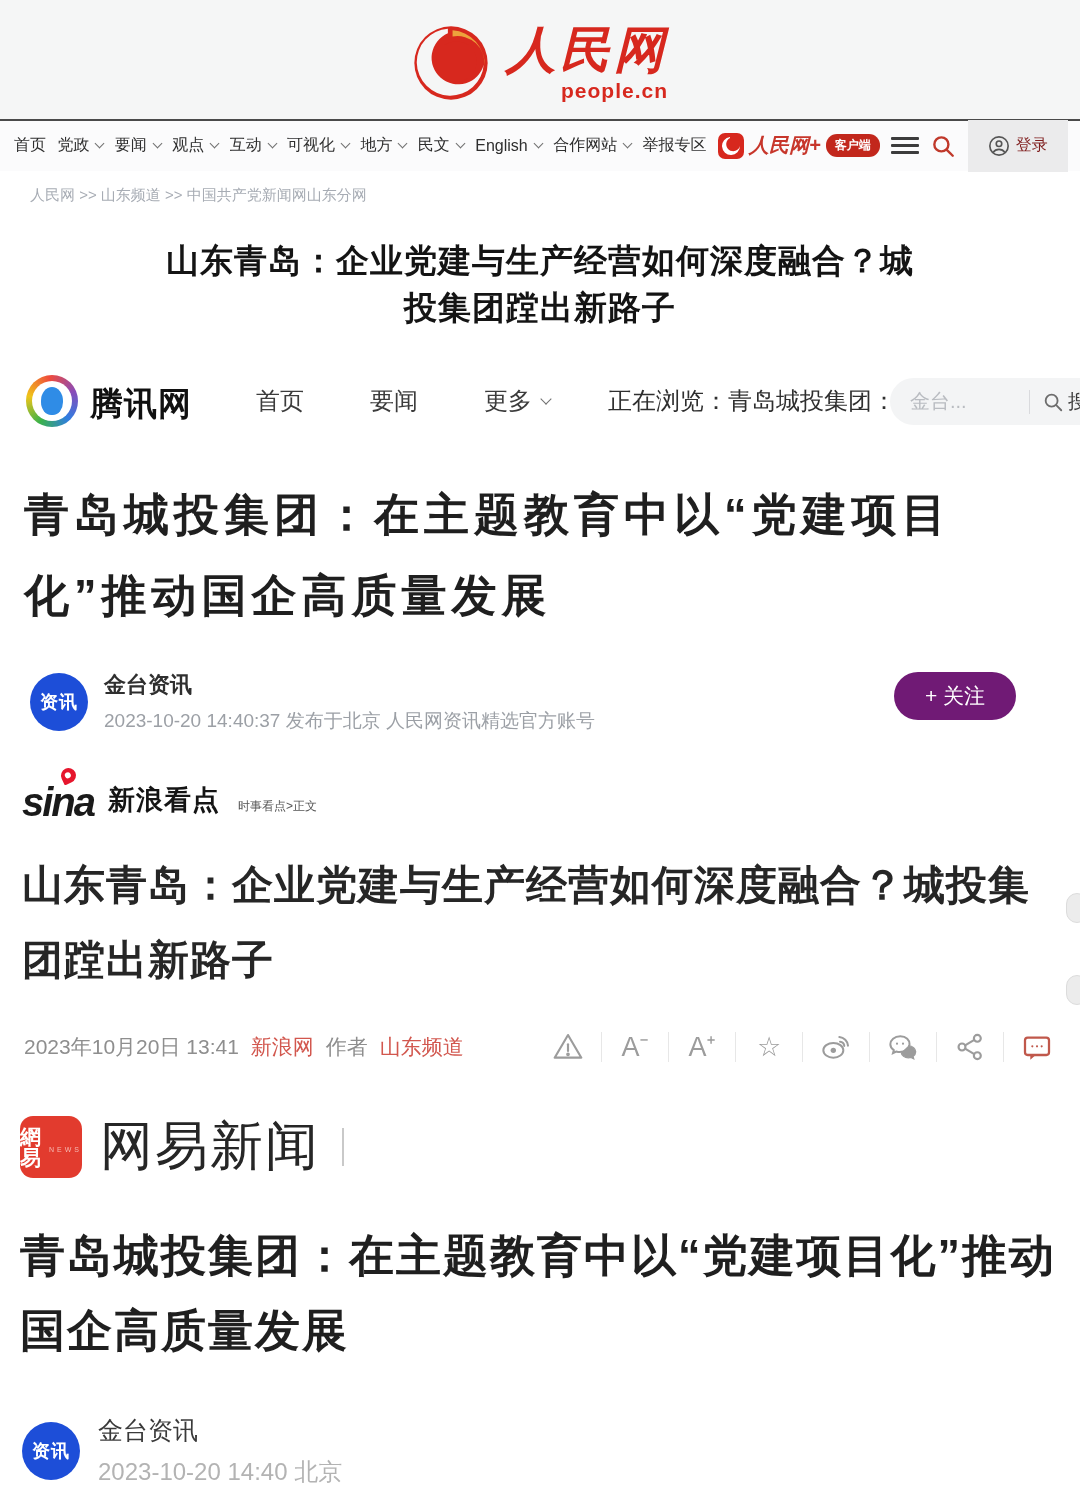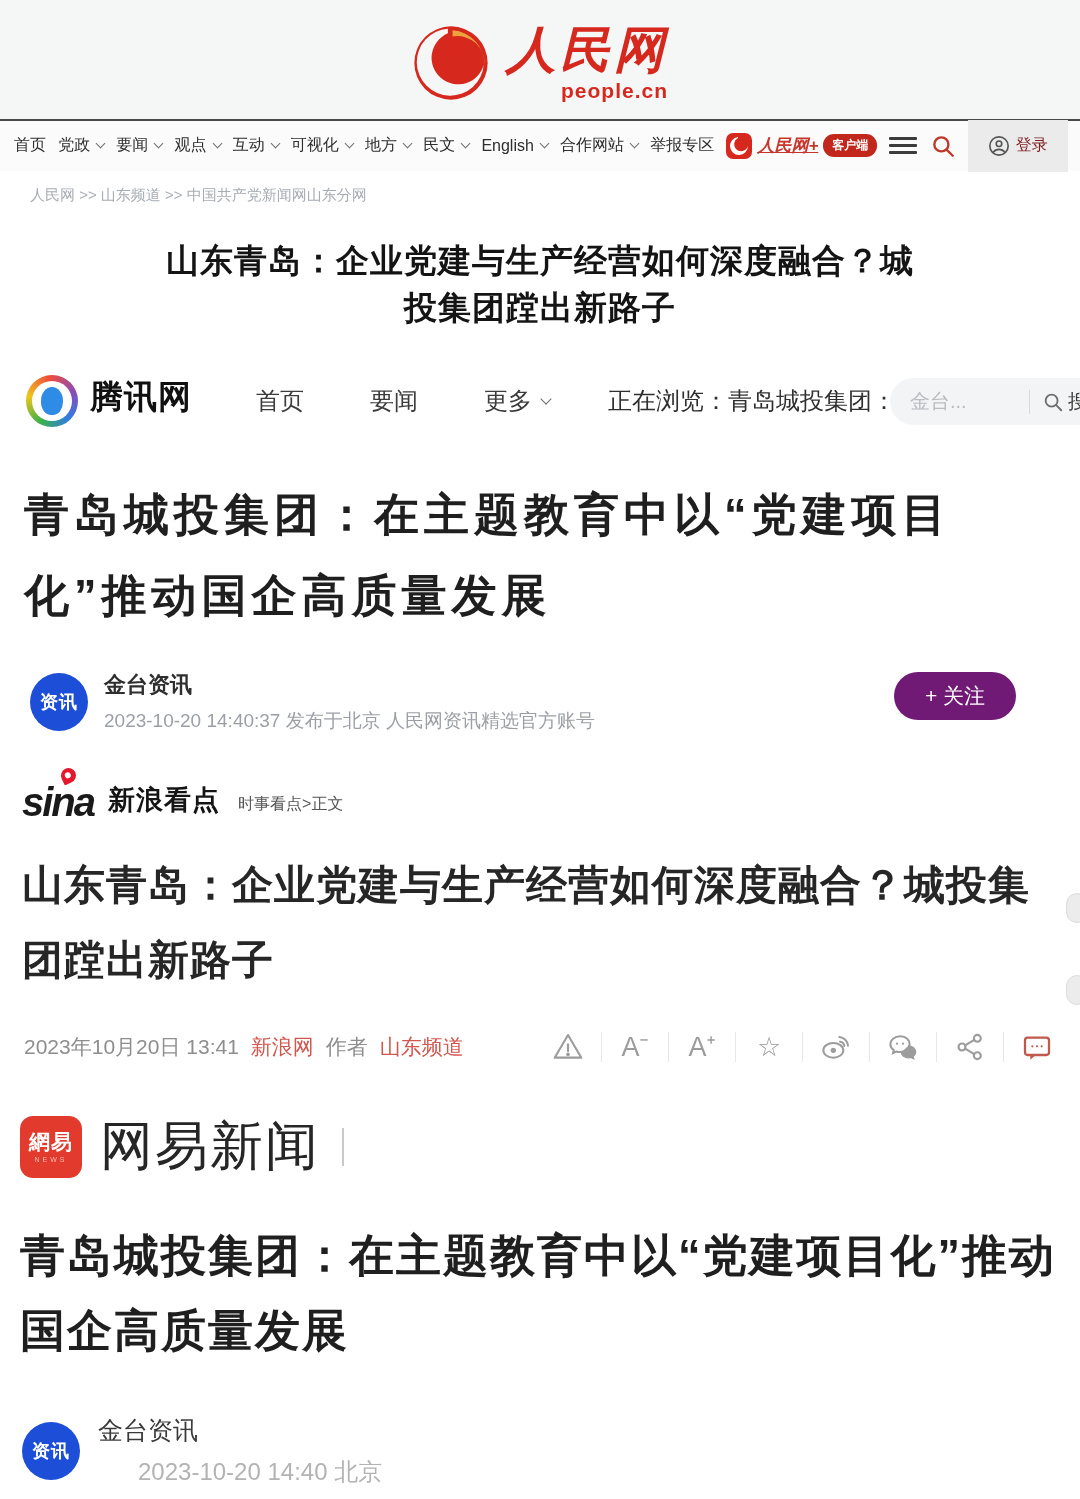--- a/index.html
+++ b/index.html
@@ -28,34 +28,34 @@
     height:52px;
     display:flex; align-items:center; justify-content:space-between;
     padding:0 12px 0 14px;
     font-size:16px; color:#2e2e2e;
   }
   .pd-nav-item { display:flex; align-items:center; gap:7px; white-space:nowrap; cursor:pointer; }
   .chev { width:7px; height:7px; border-right:1.5px solid #707070; border-bottom:1.5px solid #707070; transform:rotate(45deg); margin-top:-4px; }
   .pd-badge { display:flex; align-items:center; gap:5px; white-space:nowrap; }
   .pd-badge-app { width:26px; height:26px; background:#d7281e; border-radius:7px; position:relative; overflow:hidden; }
   .pd-badge-app svg { position:absolute; inset:3px; }
-  .pd-badge-brand { color:#c7362b; font-size:17px; font-weight:700; font-style:italic;text-decoration:underline; }
+  .pd-badge-brand { color:#c7362b; font-size:20px; font-weight:700; font-style:italic; }
   .pd-badge-tag { background:#c2271c; color:#fff; font-size:12px; padding:3px 9px; border-radius:11px; font-weight:700; }
   .pd-burger { display:flex; flex-direction:column; gap:4px; cursor:pointer; }
   .pd-burger span { width:28px; height:3px; background:#3c3c3c; border-radius:1px; }
   .pd-search { cursor:pointer; display:flex; }
   .pd-login { background:#ebebec; height:52px; display:flex; align-items:center; gap:6px; padding:0 20px; font-size:16px; color:#7f1d1d; cursor:pointer; }
 
   .pd-crumb { background:#fff; padding:15px 30px 6px; font-size:15px; color:#a7acb4; }
 
   .pd-title { width:780px; margin:26px auto 0; text-align:center; font-size:33px; font-weight:800; line-height:1.45; color:#141414; letter-spacing:1px; }
 
   
   .tc-row { position:relative; margin-top:38px; padding:0 26px; height:62px; display:flex; align-items:center; }
-  .tc-logo { display:flex; align-items:flex-start; gap:12px; }
+  .tc-logo { display:flex; align-items:flex-end; gap:12px; }
   .tc-penguin { width:52px; height:52px; border-radius:50%; position:relative;
     background:conic-gradient(from 210deg, #3bb24a, #f0c419, #ef4b3c, #8a4bb8, #2f7de1, #3bb24a); }
   .tc-penguin::before { content:""; position:absolute; inset:6px; background:#fff; border-radius:50%; }
   .tc-penguin::after { content:""; position:absolute; left:15px; top:12px; width:22px; height:28px; background:#2f8ce6; border-radius:50% 50% 46% 46%; }
   .tc-brand { font-size:33px; font-weight:900; color:#101010; letter-spacing:1px; }
   .tc-nav { display:flex; gap:66px; margin-left:64px; font-size:24px; color:#3c3c3c; }
   .tc-nav-item { display:flex; align-items:center; gap:10px; cursor:pointer; }
   .tc-nav .chev { width:8px; height:8px; }
   .tc-viewing { margin-left:58px; font-size:24px; color:#2f2f2f; white-space:nowrap; }
   .tc-searchbox { position:absolute; right:-22px; top:8px; width:212px; height:47px; background:#f3f4f5; border-radius:24px;
@@ -74,48 +74,48 @@
   .author-meta { font-size:19px; color:#9ca0a6; margin-top:8px; }
   .follow-btn { position:absolute; right:64px; top:2px; width:122px; height:48px; border:none; border-radius:24px;
     background:#701a75; color:#fff; font-size:21px; font-family:inherit; cursor:pointer; }
 
   
   .sina-row { margin-top:48px; padding:0 22px; display:flex; align-items:flex-end; gap:14px; }
   .sina-word { position:relative; font-size:40px; font-weight:900; font-style:italic; color:#1a1a1a; letter-spacing:-2px; line-height:0.9; }
   .sina-flame { position:absolute; top:-16px; left:54%; width:15px; height:15px; background:#e6162d; border-radius:50% 50% 50% 8%; transform:rotate(-25deg); }
   .sina-flame::after { content:""; position:absolute; left:4px; top:4px; width:6px; height:6px; background:#fff; border-radius:50%; }
   .sina-brand { font-size:27px; font-weight:900; color:#141414; padding-bottom:2px; letter-spacing:1px; }
-  .sina-crumb { font-size:16px; color:#555; padding-bottom:5px; margin-left:4px; }
+  .sina-crumb { font-size:12px; color:#555; padding-bottom:5px; margin-left:4px; }
 
   .sina-title { padding:0 22px; margin-top:28px; font-size:41px; font-weight:900; color:#262626; line-height:1.82; letter-spacing:1px; }
 
   .sina-bar { margin-top:34px; padding:0 24px; display:flex; align-items:center; }
   .sina-meta { display:flex; gap:12px; font-size:21px; color:#8e8e8e; align-items:center; white-space:nowrap; }
   .red-link { color:#d2574e; cursor:pointer; }
   .sina-tools { margin-left:auto; display:flex; align-items:center; gap:0; }
   .tool { display:flex; align-items:center; justify-content:center; width:38px; color:#9c9c9c; cursor:pointer; }
   .tool svg { display:block; }
   .tool-text { font-size:27px; color:#9c9c9c; font-weight:400; line-height:1; }
   .vline { width:1px; height:30px; background:#e7e7e7; margin:0 14px; }
 
   
   .ne-row { margin-top:48px; padding:0 20px; display:flex; align-items:center; gap:18px; }
-  .ne-app { width:62px; height:62px; background:#e23b2e; border-radius:13px; display:flex; flex-direction:column; align-items:center; justify-content:center; flex:0 0 auto; }
+  .ne-app { width:62px; height:62px; background:#e23b2e; border-radius:13px; display:flex; flex-direction:row; align-items:center; justify-content:center; flex:0 0 auto; }
   .ne-app-cn { color:#fff; font-size:21px; font-weight:800; letter-spacing:1px; line-height:1; }
   .ne-app-en { color:#f6b9b3; font-size:7px; letter-spacing:3px; margin-top:4px; }
   .ne-brand { font-size:53px; font-weight:400; color:#262626; letter-spacing:2px; }
   .ne-div { width:2px; height:38px; background:#c9c9c9; margin:0 4px; }
   .ne-slogan { font-size:40px; font-weight:700; color:#262626; letter-spacing:2px; position:relative; padding-right:14px; }
   .ne-dot { position:absolute; right:0; top:-2px; width:10px; height:10px; border:3px solid #e23b2e; border-radius:50%; }
 
   .ne-title { padding:0 20px; margin-top:36px; font-size:45px; font-weight:900; color:#1f1f1f; line-height:1.65; letter-spacing:2px; }
 
   .ne-author { margin-top:46px; padding:0 22px; display:flex; align-items:center; gap:18px; }
   .ne-author .author-name { font-size:25px; font-weight:500; color:#3a3a3a; }
-  .ne-author .author-meta { font-size:24px; color:#b3b3b3; margin-top:9px;margin-left:40px; }
+  .ne-author .author-meta { font-size:24px; color:#b3b3b3; margin-top:9px; }
 
   
   .edge-float { position:absolute; right:-8px; width:22px; height:30px; background:#ececec; border:1px solid #dcdcdc; border-radius:15px; }
   .edge-float.f1 { top:893px; }
   .edge-float.f2 { top:975px; }
 </style>
 </head>
 <body>
 
 <div class="pd-top">

